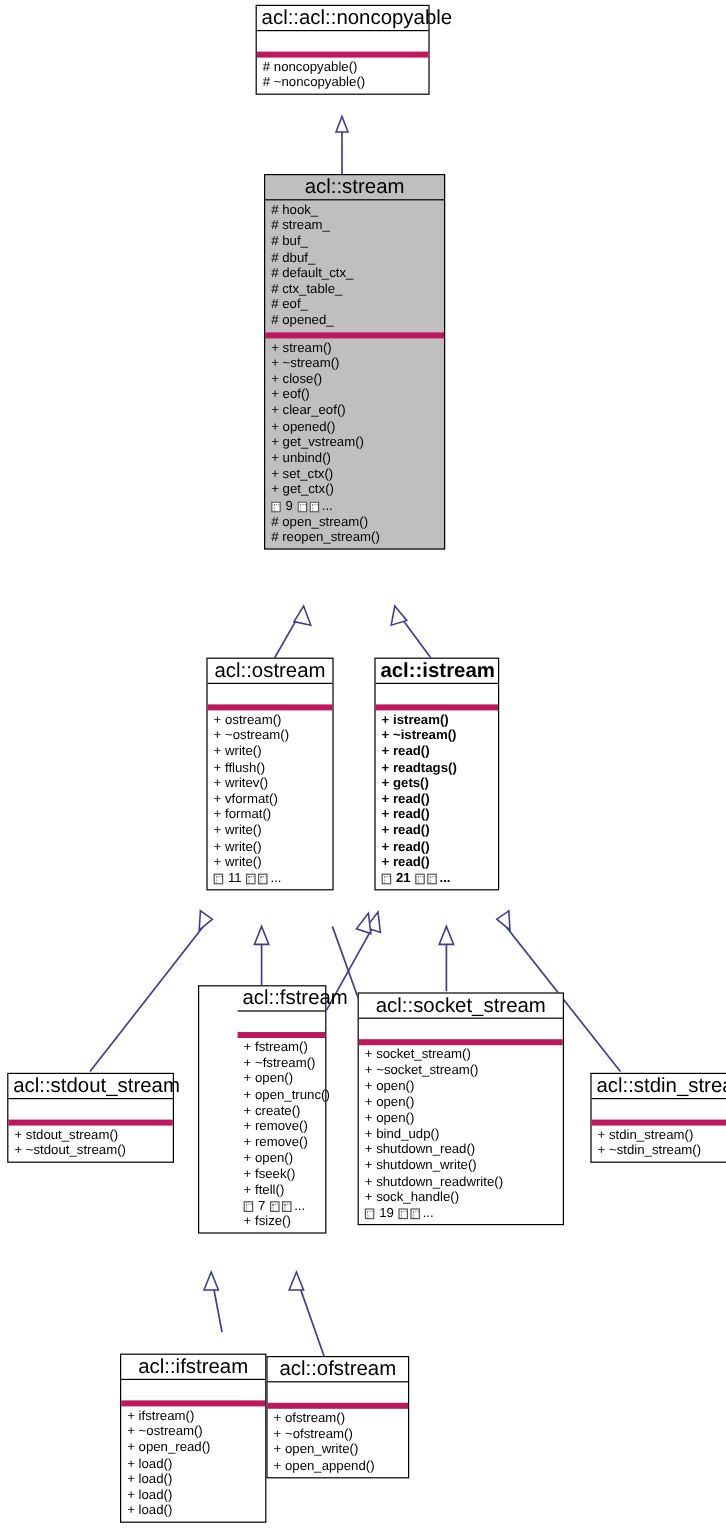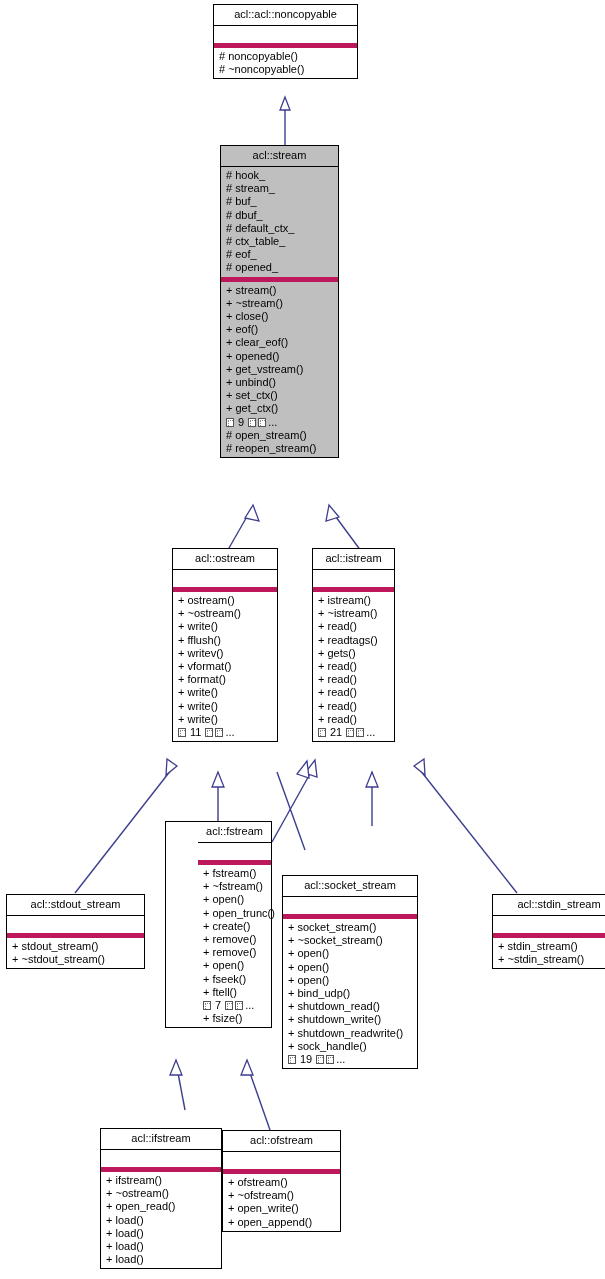--- a/index.html
+++ b/index.html
@@ -31,21 +31,21 @@
     border: 1px solid #000000;
     background: #ffffff;
     z-index: 5;
   }
   .uml-node.highlight {
     background: #bfbfbf;
     border: 1px solid #000000;
   }
   .uml-title {
     text-align: center;
-    font-size: 11px;
+    font-size: 17px;
     line-height: 13px;
     color: #000000;
     padding: 3px 4px 4px 4px;
     border-bottom: 1px solid #000000;
     white-space: nowrap;
   }
   .uml-attrs {
     border-bottom: 5px solid #be185d;
     padding: 2px 4px 2px 5px;
     min-height: 13px;
@@ -144,21 +144,21 @@
 
   <div class="uml-node" style="left:213px; top:4px; width:145px;">
     <div class="uml-title">acl::acl::noncopyable</div>
     <div class="uml-attrs empty"></div>
     <div class="uml-ops">
       <div class="uml-row"># noncopyable()</div>
       <div class="uml-row"># ~noncopyable()</div>
     </div>
   </div>
 
-  <div class="uml-node highlight" style="left:220px; top:145px; width:119px;">
+  <div class="uml-node highlight" style="left:220px; top:145px; width:151px;">
     <div class="uml-title">acl::stream</div>
     <div class="uml-attrs">
       <div class="uml-row"># hook_</div>
       <div class="uml-row"># stream_</div>
       <div class="uml-row"># buf_</div>
       <div class="uml-row"># dbuf_</div>
       <div class="uml-row"># default_ctx_</div>
       <div class="uml-row"># ctx_table_</div>
       <div class="uml-row"># eof_</div>
       <div class="uml-row"># opened_</div>
@@ -203,21 +203,21 @@
       <div class="more-row">
         <span class="tofu"></span>
         <span class="more-num">11</span>
         <span class="tofu"></span>
         <span class="tofu"></span>
         <span>...</span>
       </div>
     </div>
   </div>
 
-  <div class="uml-node" style="left:312px; top:548px; width:83px;">
+  <div class="uml-node" style="left:312px; top:548px; width:104px;font-weight:bold;">
     <div class="uml-title">acl::istream</div>
     <div class="uml-attrs empty"></div>
     <div class="uml-ops">
       <div class="uml-row">+ istream()</div>
       <div class="uml-row">+ ~istream()</div>
       <div class="uml-row">+ read()</div>
       <div class="uml-row">+ readtags()</div>
       <div class="uml-row">+ gets()</div>
       <div class="uml-row">+ read()</div>
       <div class="uml-row">+ read()</div>
@@ -261,21 +261,21 @@
         <span class="tofu"></span>
         <span class="more-num">7</span>
         <span class="tofu"></span>
         <span class="tofu"></span>
         <span>...</span>
       </div>
       <div class="uml-row">+ fsize()</div>
     </div>
   </div>
 
-  <div class="uml-node" style="left:282px; top:827px; width:136px;margin-top:48px;">
+  <div class="uml-node" style="left:298px; top:827px; width:172px;">
     <div class="uml-title">acl::socket_stream</div>
     <div class="uml-attrs empty"></div>
     <div class="uml-ops">
       <div class="uml-row">+ socket_stream()</div>
       <div class="uml-row">+ ~socket_stream()</div>
       <div class="uml-row">+ open()</div>
       <div class="uml-row">+ open()</div>
       <div class="uml-row">+ open()</div>
       <div class="uml-row">+ bind_udp()</div>
       <div class="uml-row">+ shutdown_read()</div>

